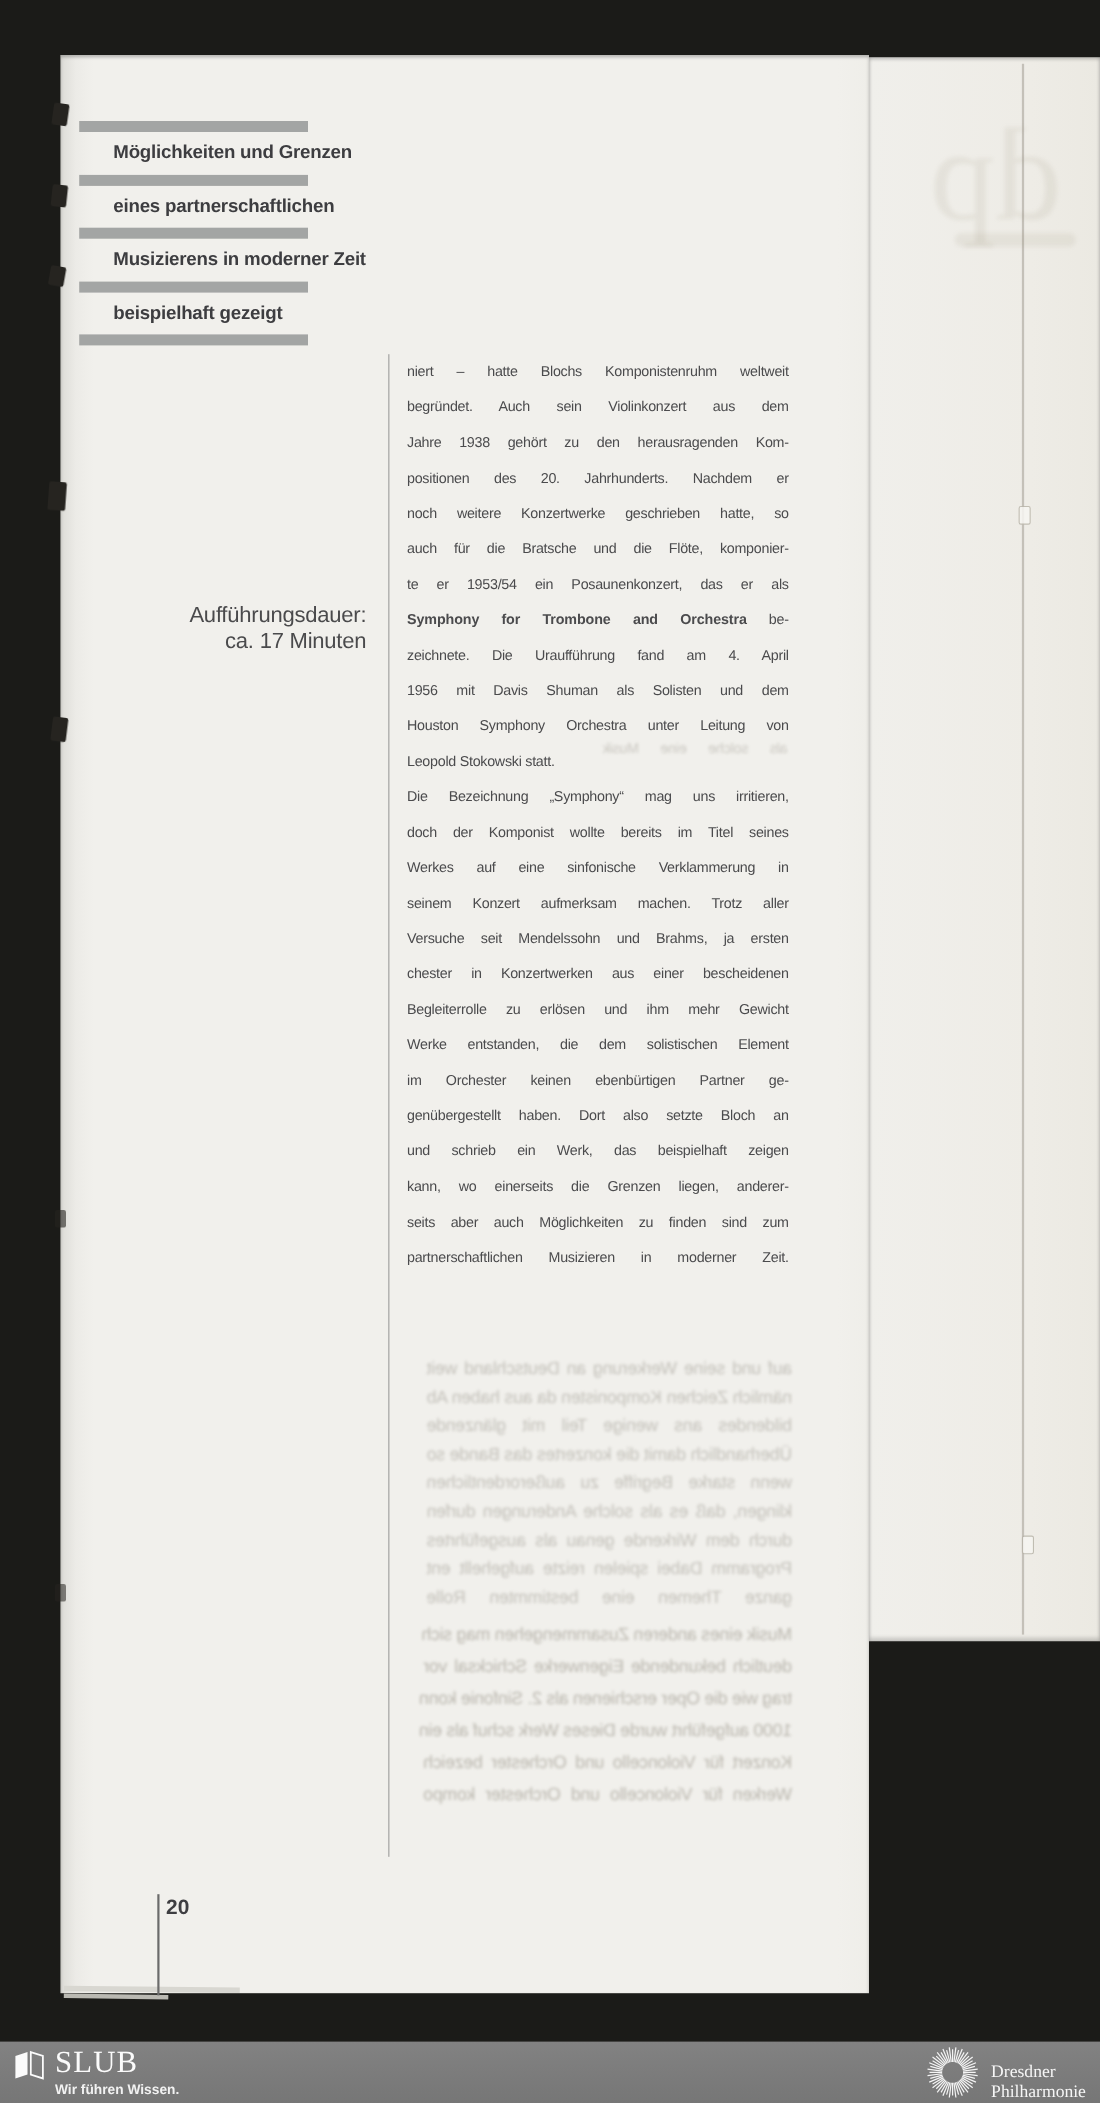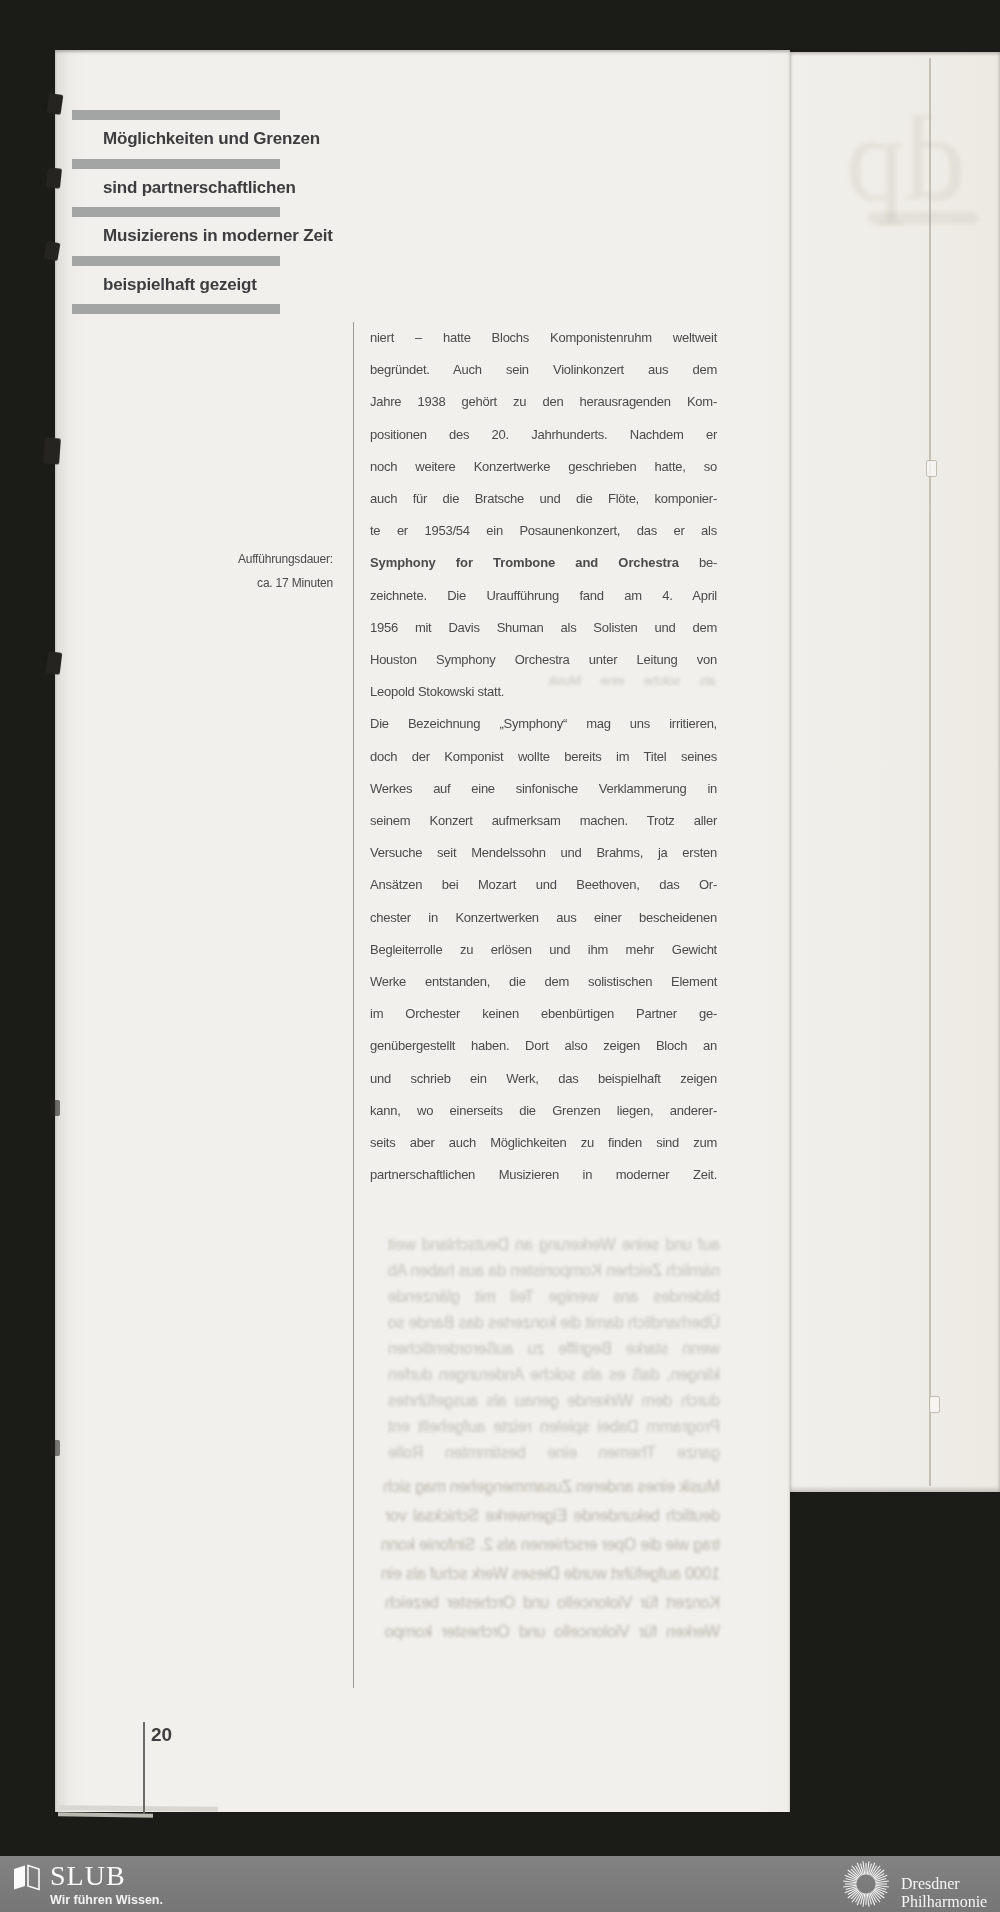--- a/index.html
+++ b/index.html
@@ -21,21 +21,21 @@
   .edge-mark{background:#262420;border-radius:2px;filter:blur(.5px);}
   .sliver{background:#d8d7d1;}
 
   
   #header{left:72px;top:110px;width:210px;}
   .hbar{width:208px;height:10px;background:#a3a5a4;}
   .htext{height:38.5px;line-height:38.5px;padding-left:31px;font-size:17px;font-weight:bold;
     color:#3d3d40;letter-spacing:-0.2px;white-space:nowrap;}
 
   
-  #margin-note{left:118px;top:547px;width:215px;text-align:right;font-size:12px;
+  #margin-note{left:118px;top:547px;width:215px;text-align:right;font-size:20px;
     line-height:24px;color:#4a4a4c;letter-spacing:-0.2px;}
 
   
   #col-rule{left:353px;top:322px;width:1px;height:1366px;background:#8d8d8d;opacity:.85;}
   #body-col{left:370px;top:322px;width:347px;overflow:visible;}
   .body-line{font-size:13px;line-height:32.2px;color:#4b4b4d;letter-spacing:-0.25px;
     white-space:nowrap;text-align:justify;text-align-last:justify;}
   .body-line.noj{text-align:left;text-align-last:left;}
   .body-line b{font-weight:bold;letter-spacing:-0.1px;margin-top:39px;}
 
@@ -109,21 +109,21 @@
     <div class="bl">trag wie die Oper erschienen als 2. Sinfonie konn</div>
     <div class="bl">1000 aufgeführt wurde Dieses Werk schuf als ein</div>
     <div class="bl">Konzert für Violoncello und Orchester bezeich</div>
     <div class="bl">Werken für Violoncello und Orchester kompo</div>
   </div>
 
 <div class="abs" id="header">
     <div class="hbar"></div>
     <div class="htext">Möglichkeiten und Grenzen</div>
     <div class="hbar"></div>
-    <div class="htext">sind partnerschaftlichen</div>
+    <div class="htext">eines partnerschaftlichen</div>
     <div class="hbar"></div>
     <div class="htext">Musizierens in moderner Zeit</div>
     <div class="hbar"></div>
     <div class="htext">beispielhaft gezeigt</div>
     <div class="hbar"></div>
   </div>
 
 <div class="abs" id="margin-note">
   <div>Aufführungsdauer:</div>
   <div>ca. 17 Minuten</div>
@@ -141,26 +141,25 @@
     <div class="body-line"><b>Symphony for Trombone and Orchestra</b><span> be-</span></div>
     <div class="body-line">zeichnete. Die Uraufführung fand am 4. April</div>
     <div class="body-line">1956 mit Davis Shuman als Solisten und dem</div>
     <div class="body-line">Houston Symphony Orchestra unter Leitung von</div>
     <div class="body-line noj">Leopold Stokowski statt.</div>
     <div class="body-line">Die Bezeichnung „Symphony“ mag uns irritieren,</div>
     <div class="body-line">doch der Komponist wollte bereits im Titel seines</div>
     <div class="body-line">Werkes auf eine sinfonische Verklammerung in</div>
     <div class="body-line">seinem Konzert aufmerksam machen. Trotz aller</div>
     <div class="body-line">Versuche seit Mendelssohn und Brahms, ja ersten</div>
-    <div class="body-line">Ansätzen bei Mozart und Beethoven, das Or-</div>
     <div class="body-line">chester in Konzertwerken aus einer bescheidenen</div>
     <div class="body-line">Begleiterrolle zu erlösen und ihm mehr Gewicht</div>
     <div class="body-line">Werke entstanden, die dem solistischen Element</div>
     <div class="body-line">im Orchester keinen ebenbürtigen Partner ge-</div>
-    <div class="body-line">genübergestellt haben. Dort also zeigen Bloch an</div>
+    <div class="body-line">genübergestellt haben. Dort also setzte Bloch an</div>
     <div class="body-line">und schrieb ein Werk, das beispielhaft zeigen</div>
     <div class="body-line">kann, wo einerseits die Grenzen liegen, anderer-</div>
     <div class="body-line">seits aber auch Möglichkeiten zu finden sind zum</div>
     <div class="body-line">partnerschaftlichen Musizieren in moderner Zeit.</div>
   </div>
 
 <div class="abs" id="pagenum-rule"></div>
 <div class="abs" id="pagenum">20</div>
 
 <div class="abs" id="footer"></div>

